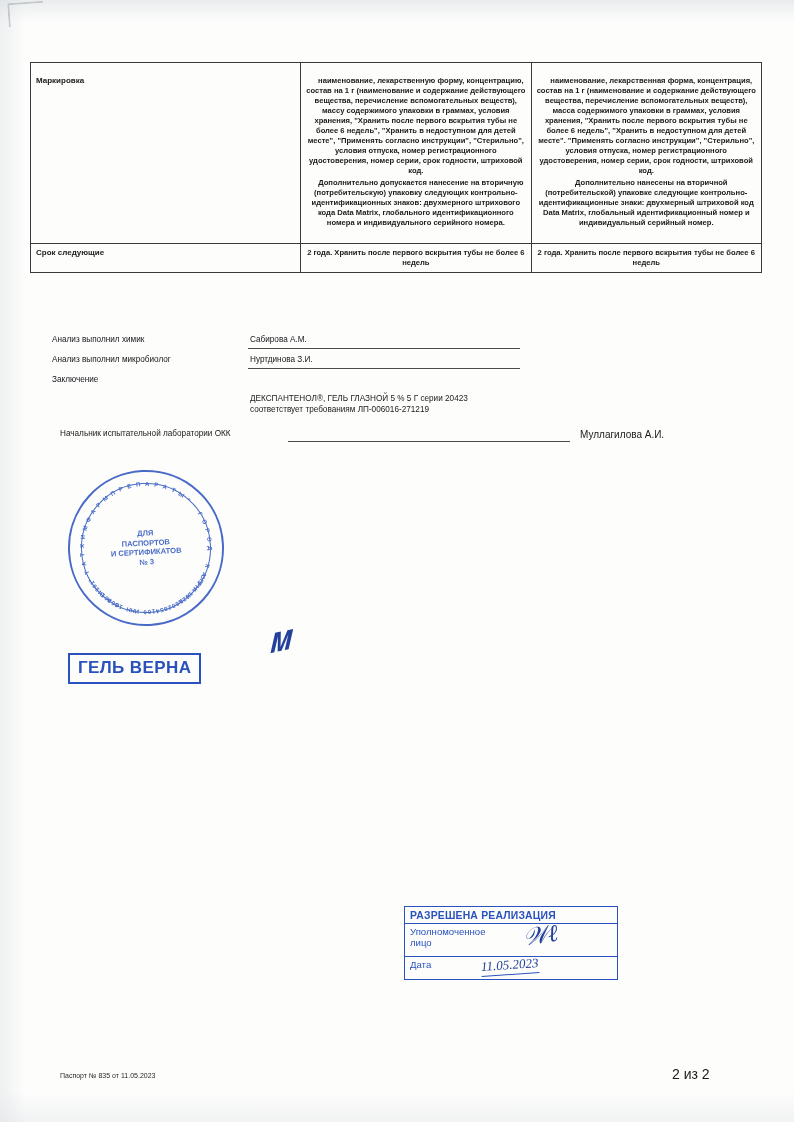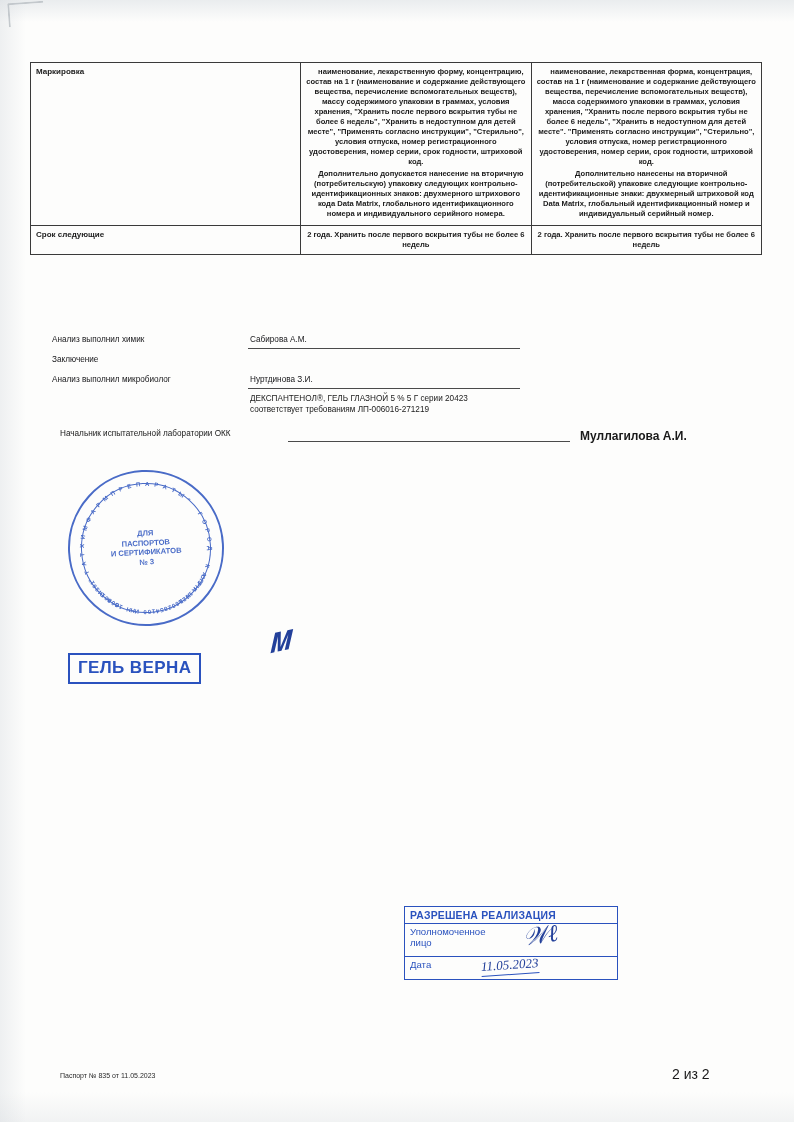--- a/index.html
+++ b/index.html
@@ -50,21 +50,21 @@
     top: 62px;
     width: 732px;
     border: 1px solid #3a3a3a;
     border-collapse: collapse;
     font-size: 7.6px;
     line-height: 1.32;
   }
   .doc-table td {
     border: 1px solid #3a3a3a;
     vertical-align: top;
-    padding: 4px 5px;
+    padding: 13px 5px;
     font-weight: bold;
   }
   .col-label { width: 248px; }
   .col-mid   { width: 210px; }
   .col-right { width: 210px; }
   .cell-center { text-align: center; }
   .cell-center p { margin: 0 0 2px 0; }
   .indent { text-indent: 10px; display: block; }
   .label-top { font-size: 8px; }
   .row-validity td { padding-top: 4px; padding-bottom: 4px; }
@@ -116,22 +116,21 @@
   .chief-label {
     position: absolute;
     left: 0;
     top: 2px;
     font-size: 8.2px;
   }
   .chief-name {
     position: absolute;
     left: 520px;
     top: 2px;
-    font-size: 12px;
-    font-weight: bold;
+    font-size: 10px;
   }
   .chief-line {
     position: absolute;
     left: 228px;
     top: 14px;
     width: 282px;
     border-bottom: 1px solid #4a4a4a;
   }
   .sig-scribble {
     position: absolute;
@@ -312,27 +311,27 @@
   <div class="fields">
 
 
     <div class="field-row">
       <span class="field-label">Анализ выполнил химик</span>
       <span class="field-value" style="left:198px;">Сабирова А.М.</span>
       <span class="field-line" style="left:196px; top:15px; width:272px;"></span>
     </div>
 
     <div class="field-row">
-      <span class="field-label">Заключение</span>
-    </div>
-
-    <div class="field-row">
       <span class="field-label">Анализ выполнил микробиолог</span>
       <span class="field-value" style="left:198px;">Нуртдинова З.И.</span>
       <span class="field-line" style="left:196px; top:15px; width:272px;"></span>
+    </div>
+
+    <div class="field-row">
+      <span class="field-label">Заключение</span>
     </div>
 
     <div class="conclusion">
       <div>ДЕКСПАНТЕНОЛ®, ГЕЛЬ ГЛАЗНОЙ 5 % 5 Г серии 20423</div>
       <div>соответствует требованиям ЛП-006016-271219</div>
     </div>
 
     <div class="chief-row">
       <span class="chief-label">Начальник испытательной лаборатории ОКК</span>
       <span class="chief-line"></span>

